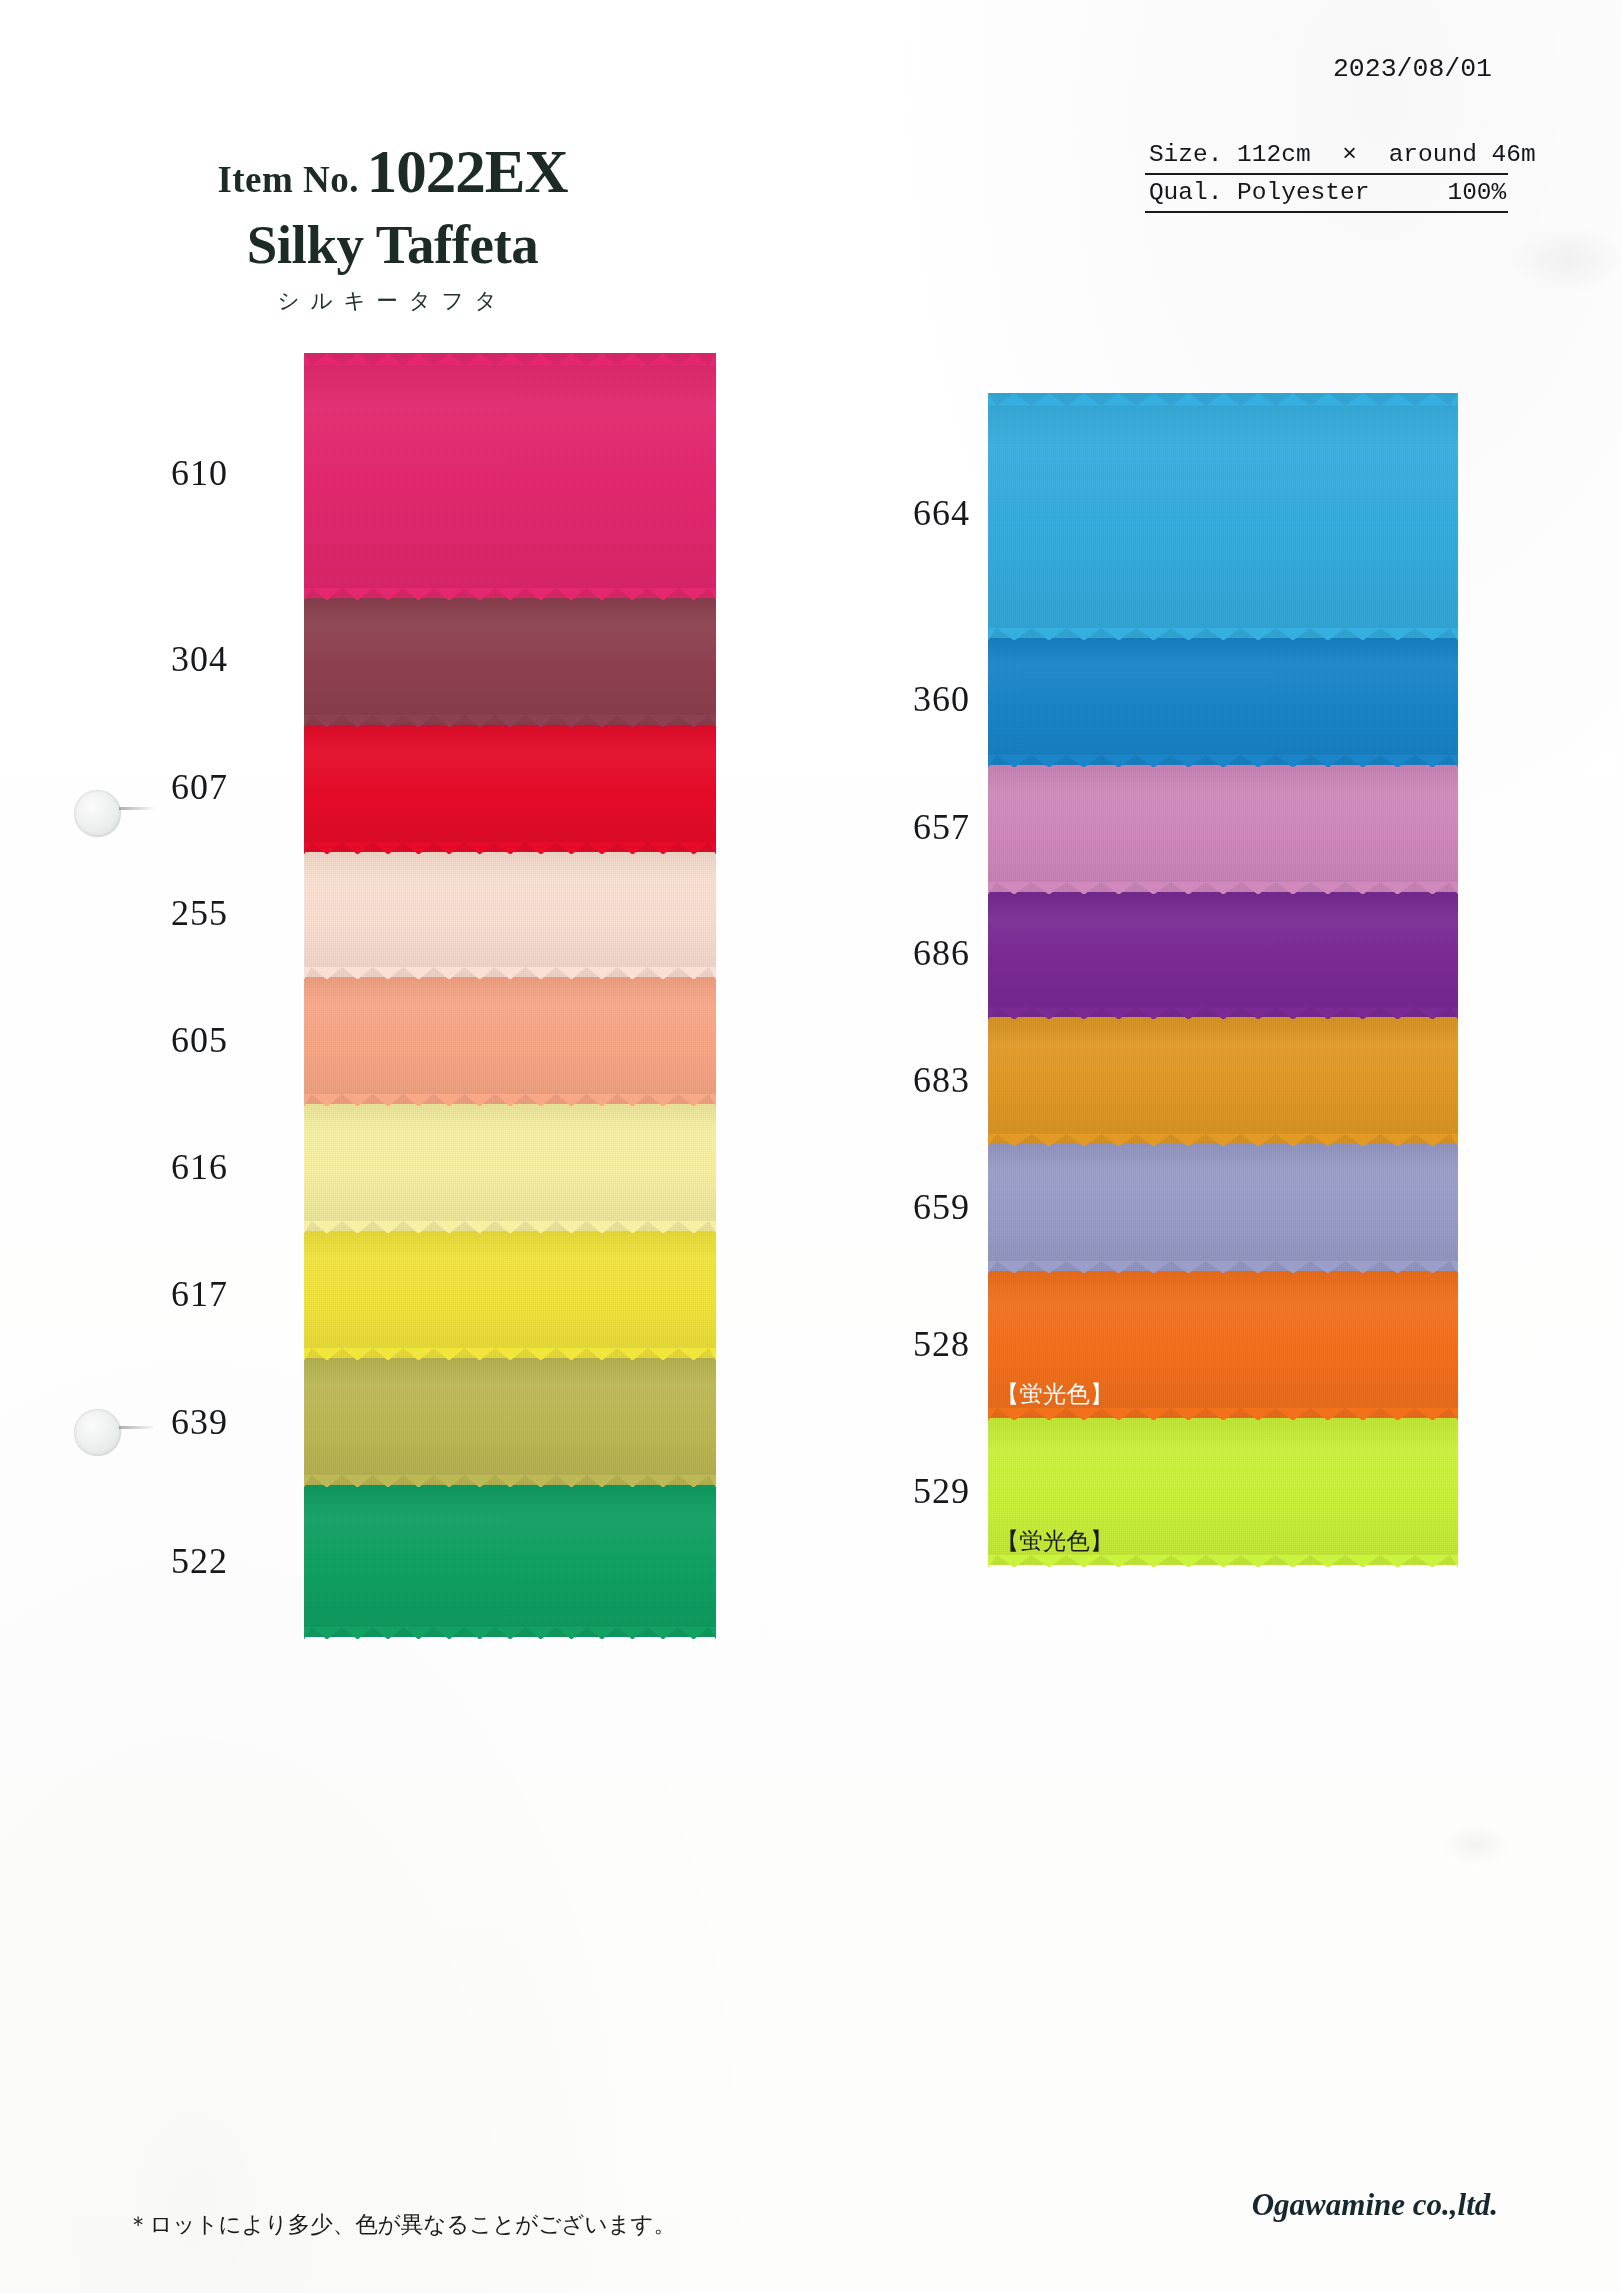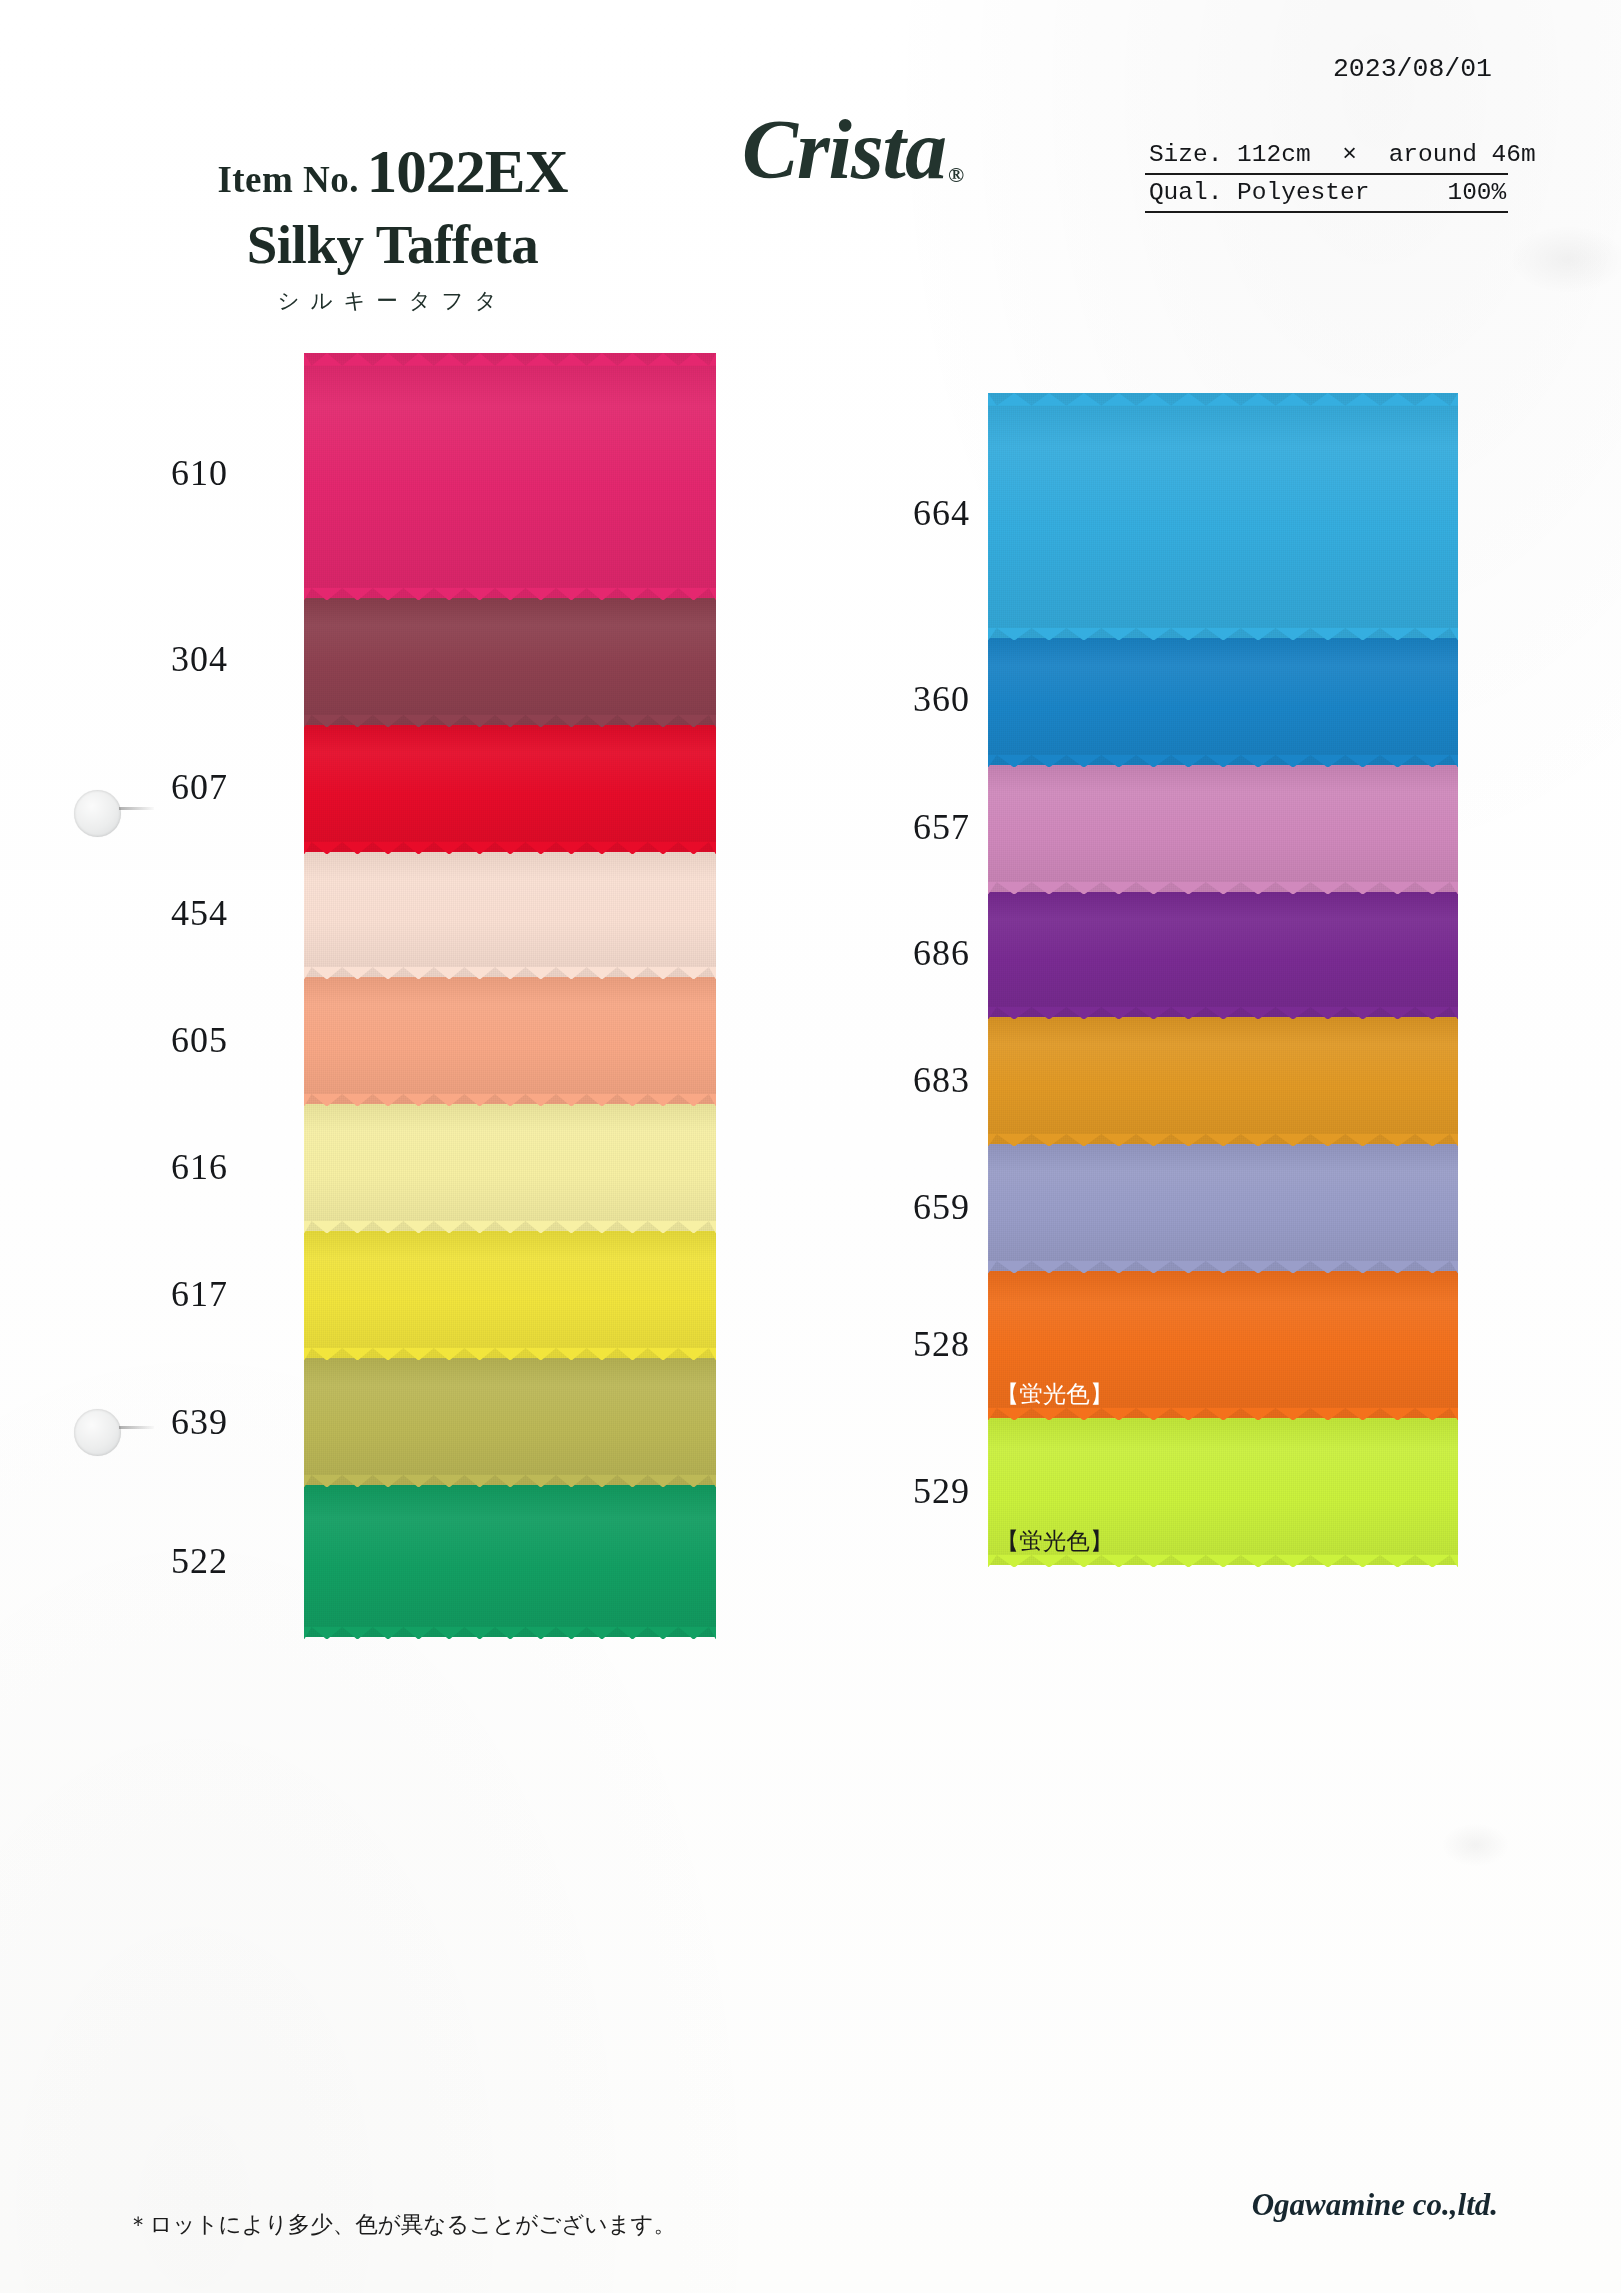--- a/index.html
+++ b/index.html
@@ -202,23 +202,20 @@
 <div class="header">
 
   <div class="item-block">
     <div class="item-line1">
       <span class="item-lbl">Item No.</span><span class="item-no">1022EX</span>
     </div>
     <div class="item-line2">Silky Taffeta</div>
     <div class="item-kana">シルキータフタ</div>
   </div>
 
-  <div class="brand">
-    <span class="brand-word">Crista</span><span class="brand-reg">®</span>
-  </div>
 
   <div class="date">2023/08/01</div>
 
   <div class="spec">
     <div class="spec-row">
       <span class="sp-a">Size. 112cm</span>
       <span class="sp-x">×</span>
       <span class="sp-b">around 46m</span>
     </div>
     <div class="spec-row">
@@ -257,21 +254,21 @@
         </svg></div>
     </div>
     <div class="num num-left" style="top: 413px; right: 488px;">607</div>
     <div class="swatch" style="height: 125px; background: rgb(250, 224, 211);">
       <div class="cloth"></div>
       <div class="shade"></div>
       <div class="zigbot"><svg width="100%" height="12.7" viewBox="0 0 480 13" preserveAspectRatio="none">
             <path d="M0,13 L8.9,0 L26.7,13 L44.5,0 L62.3,13 L80.1,0 L97.9,13 L115.7,0 L133.5,13 L151.3,0 L169.1,13 L186.9,0 L204.7,13 L222.5,0 L240.3,13 L258.1,0 L275.9,13 L293.7,0 L311.5,13 L329.3,0 L347.1,13 L364.9,0 L382.7,13 L400.5,0 L418.3,13 L436.1,0 L453.9,13 L471.7,0 L480,13 L480,0 L0,0 Z" fill="#fae0d3"></path>
         </svg></div>
     </div>
-    <div class="num num-left" style="top: 539px; right: 488px;">454</div>
+    <div class="num num-left" style="top: 539px; right: 488px;">255</div>
     <div class="swatch" style="height: 127px; background: rgb(249, 168, 134);">
       <div class="cloth"></div>
       <div class="shade"></div>
       <div class="zigbot"><svg width="100%" height="12.7" viewBox="0 0 480 13" preserveAspectRatio="none">
             <path d="M0,13 L8.9,0 L26.7,13 L44.5,0 L62.3,13 L80.1,0 L97.9,13 L115.7,0 L133.5,13 L151.3,0 L169.1,13 L186.9,0 L204.7,13 L222.5,0 L240.3,13 L258.1,0 L275.9,13 L293.7,0 L311.5,13 L329.3,0 L347.1,13 L364.9,0 L382.7,13 L400.5,0 L418.3,13 L436.1,0 L453.9,13 L471.7,0 L480,13 L480,0 L0,0 Z" fill="#f9a886"></path>
         </svg></div>
     </div>
     <div class="num num-left" style="top: 666px; right: 488px;">605</div>
     <div class="swatch" style="height: 127px; background: rgb(247, 240, 164);">
       <div class="cloth"></div>

